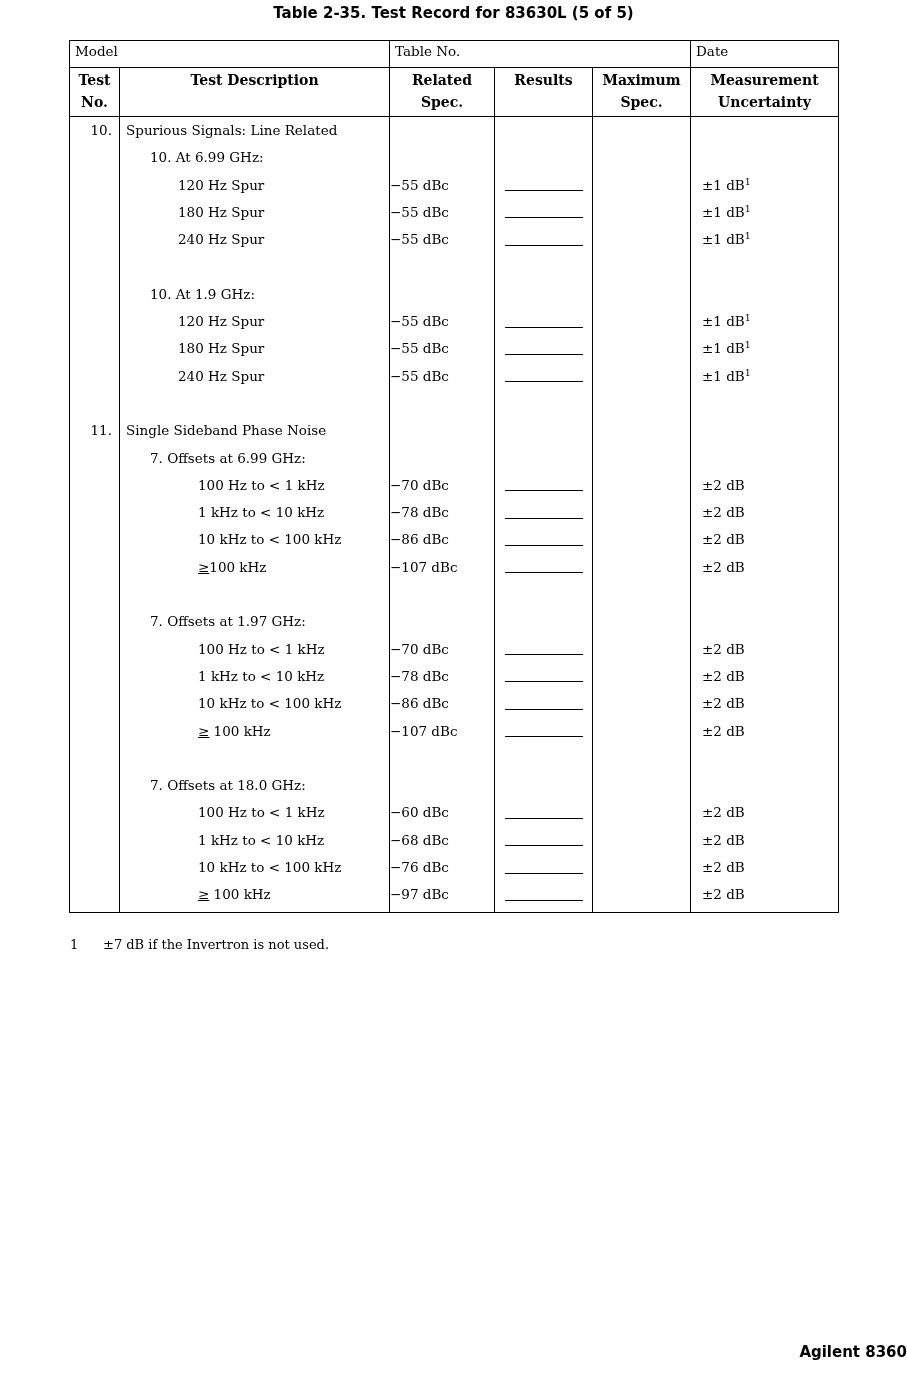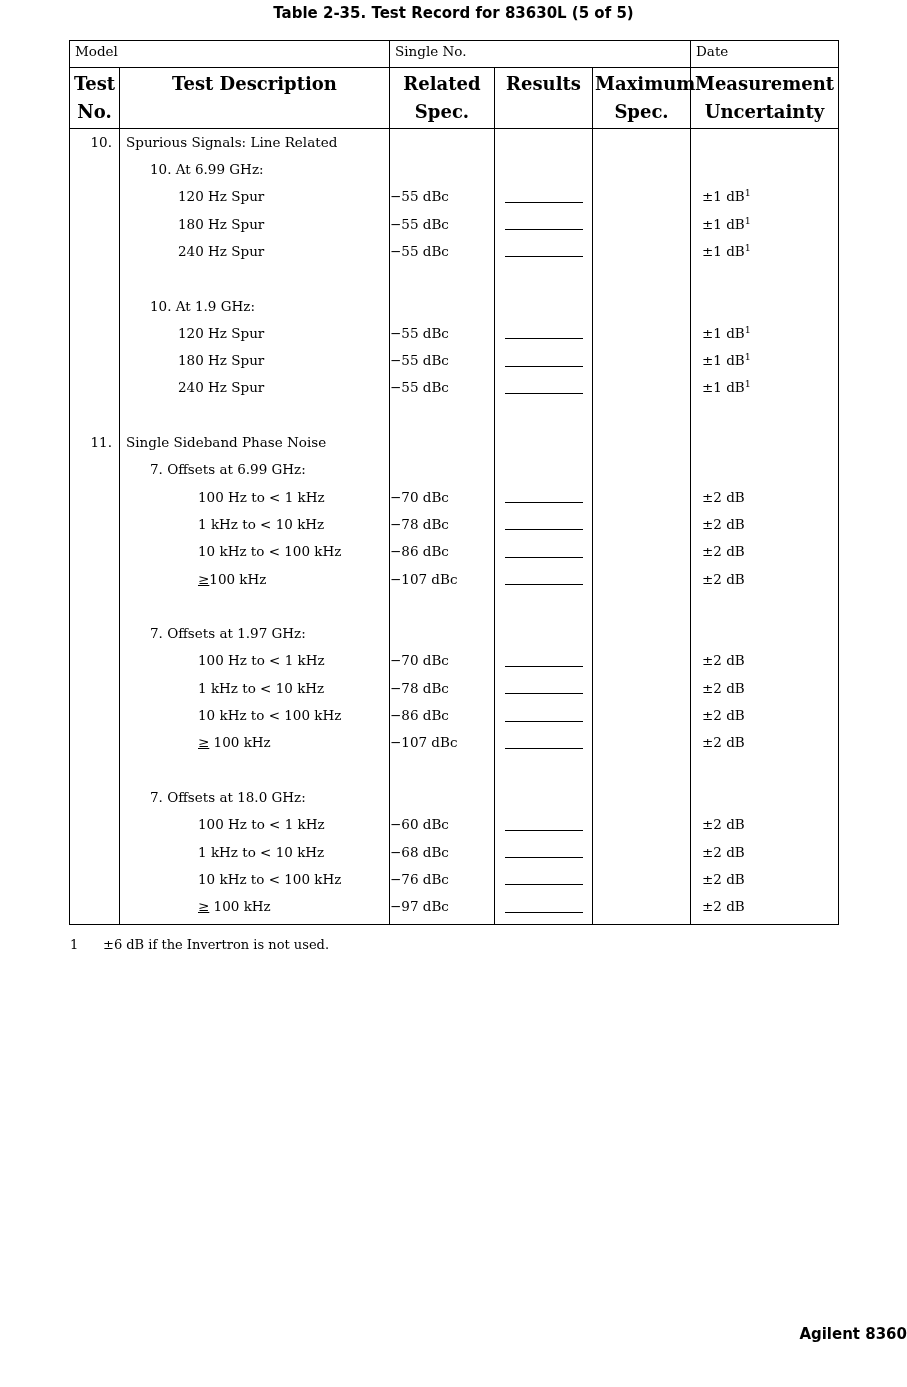--- a/index.html
+++ b/index.html
@@ -46,21 +46,21 @@
   }
   .hdr-row1 td {
     height: 22px;
     padding: 2px 4px 2px 5px;
     font-size: 13.5px;
   }
   .hdr-row2 td {
     height: 44px;
     text-align: center;
     font-weight: bold;
-    font-size: 18px;
+    font-size: 14px;
     padding: 2px 2px;
   }
   .hdr-row2 .lbl2 {
     display: block;
     line-height: 1.55;
   }
   .body-row td {
     height: 795px;
   }
   
@@ -135,21 +135,21 @@
     bottom: 0;
     line-height: 1.5;
   }
   .footer-left .pg {
     display: inline-block;
     width: 70px;
   }
   .footer-right {
     position: absolute;
     right: 0px;
-    bottom: 30px;
+    bottom: 12px;
   }
 </style>
 </head>
 <body>
 
 <div class="page">
 
   <div class="table-title">Table 2-35. Test Record for 83630L (5 of 5)</div>
 
   <table class="record-table">
@@ -157,21 +157,21 @@
       <col class="c-no">
         <col class="c-desc">
         <col class="c-min">
         <col class="c-res">
         <col class="c-max">
         <col class="c-unc">
     </colgroup>
     <tbody>
       <tr class="hdr-row1">
         <td colspan="2" class="hdr-model">Model</td>
-        <td colspan="3" class="hdr-report">Single No.</td>
+        <td colspan="3" class="hdr-report">Table No.</td>
         <td class="hdr-date">Date</td>
       </tr>
       <tr class="hdr-row2">
         <td>
           <span class="lbl2">Test</span>
           <span class="lbl2">No.</span>
         </td>
         <td>
           <span class="lbl2"></span>
           <span class="lbl2">Test Description</span>
@@ -390,21 +390,21 @@
               <div class="ln">±2 dB</div>
               <div class="ln">±2 dB</div>
               <div class="ln">±2 dB</div>
             </div>
           </td>
       </tr>
     </tbody>
   </table>
 
   <div class="footnote">
-    <span class="fn-num">1</span><span>±6 dB if the Invertron is not used.</span>
+    <span class="fn-num">1</span><span>±7 dB if the Invertron is not used.</span>
   </div>
 
   <div class="footer">
     <div class="footer-left">
     </div>
     <div class="footer-right">Agilent 8360</div>
   </div>
 
 </div>
 

